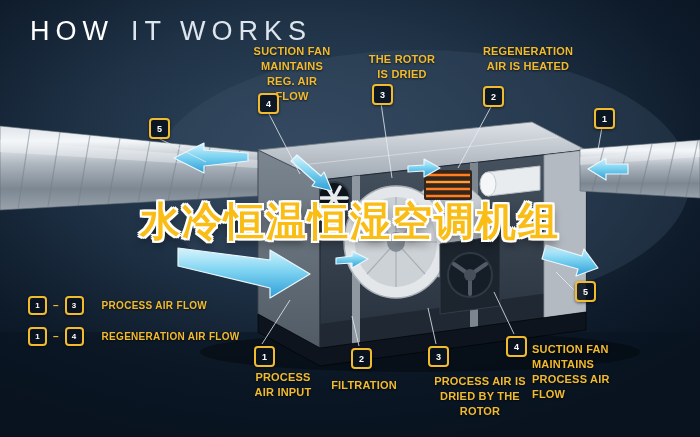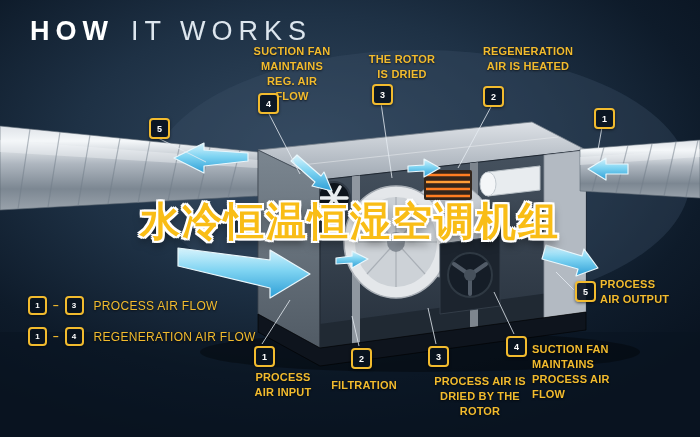--- a/index.html
+++ b/index.html
@@ -4,21 +4,21 @@
 <style>
   html,body{margin:0;padding:0;background:#06101c;}
   #stage{
     position:relative;width:700px;height:437px;overflow:hidden;
     font-family:"Liberation Sans",sans-serif;
     background:radial-gradient(ellipse 520px 300px at 44% 34%, #32485f 0%, #1e3145 45%, #0e1b2a 78%, #091320 100%);
   }
   #stage svg{position:absolute;left:0;top:0;z-index:1;}
 
   .brand{position:absolute;left:30px;top:16px;z-index:4;color:#fff;font-size:27px;letter-spacing:6px;white-space:nowrap;}
-  .brand .b{font-weight:700;}
+  .brand .b{font-weight:400;}
   .brand .l{font-weight:300;color:#dde6ee;margin-left:17px;}
 
   .cn-title{
     position:absolute;left:50%;top:194px;transform:translateX(-50%);z-index:6;
     font-size:40px;font-weight:bold;letter-spacing:2px;white-space:nowrap;color:#f9bd16;
     text-shadow:-2px 0 0 #fff,2px 0 0 #fff,0 -2px 0 #fff,0 2px 0 #fff,
                 -2px -2px 0 #fff,2px 2px 0 #fff,-2px 2px 0 #fff,2px -2px 0 #fff,
                 0 5px 9px rgba(0,0,0,.55);
   }
 
@@ -37,21 +37,21 @@
   #c6{left:532px;top:342px;width:94px;text-align:left} #b6{left:506px;top:336px}
   #c7{left:424px;top:374px;width:112px} #b7{left:428px;top:346px}
   #c8{left:326px;top:378px;width:76px}  #b8{left:351px;top:348px}
   #c9{left:246px;top:370px;width:74px}  #b9{left:254px;top:346px}
 
   .legend{position:absolute;left:28px;top:284px;z-index:5;}
   .legend-h{color:#fff;font-weight:bold;font-size:11px;letter-spacing:1.6px;text-shadow:0 1px 2px rgba(0,0,0,.6);}
   .legend-row{display:flex;align-items:center;gap:6px;margin-top:12px;}
   .legend-row .badge{position:static;width:15px;height:15px;font-size:8px;}
   .legend-dash{color:#f2bb2e;font-weight:bold;font-size:10px;}
-  .legend-lbl{color:#f2bb2e;font-weight:normal;font-size:12px;letter-spacing:.3px;margin-left:4px;text-shadow:0 1px 2px rgba(0,0,0,.6);}
+  .legend-lbl{color:#f2bb2e;font-weight:bold;font-size:10px;letter-spacing:.3px;margin-left:12px;text-shadow:0 1px 2px rgba(0,0,0,.6);}
 </style>
 </head>
 <body>
 
 <div id="stage">
 
   <svg viewBox="0 0 700 437" width="700" height="437">
     <defs>
       <linearGradient id="gMetal" x1="0" y1="0" x2="0" y2="1">
         <stop offset="0" stop-color="#dfe3e8"></stop>
@@ -214,21 +214,20 @@
 
   <div class="brand">
     <span class="b">HOW</span><span class="l">IT WORKS</span>
   </div>
 
   <div class="cn-title">水冷恒温恒湿空调机组</div>
 
   <div class="co" id="c1">SUCTION FAN MAINTAINS REG. AIR FLOW</div>
   <div class="co" id="c2">THE ROTOR IS DRIED</div>
   <div class="co" id="c3">REGENERATION AIR IS HEATED</div>
-  <div class="co" id="c5">PROCESS AIR OUTPUT</div>
   <div class="co" id="c7">PROCESS AIR IS DRIED BY THE ROTOR</div>
   <div class="co" id="c6">SUCTION FAN MAINTAINS PROCESS AIR FLOW</div>
   <div class="co" id="c8">FILTRATION</div>
   <div class="co" id="c9">PROCESS AIR INPUT</div>
 
   <div class="badge" id="b0">5</div>
   <div class="badge" id="b1">4</div>
   <div class="badge" id="b2">3</div>
   <div class="badge" id="b3">2</div>
   <div class="badge" id="b4">1</div>

